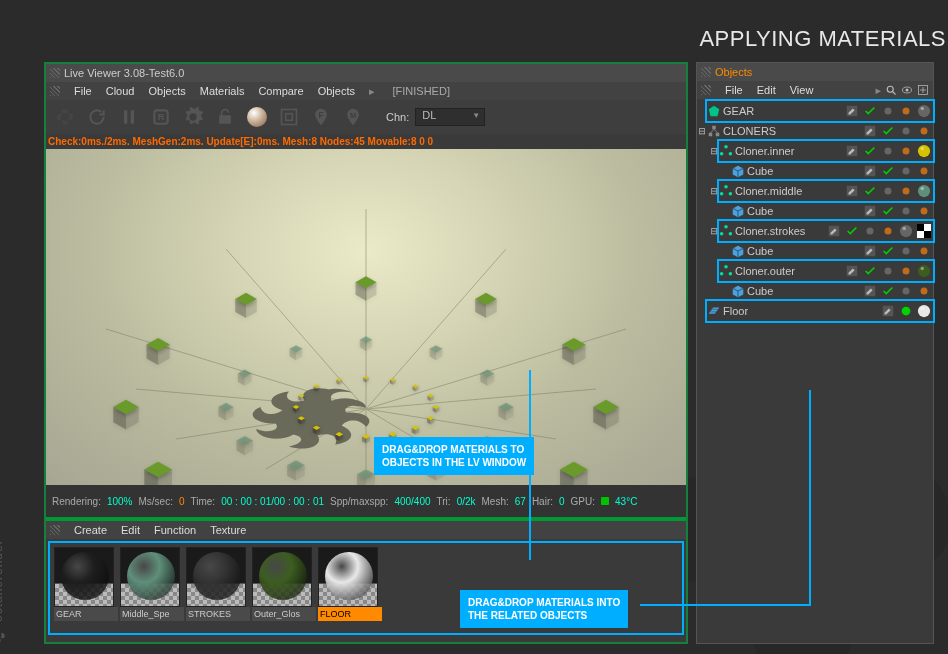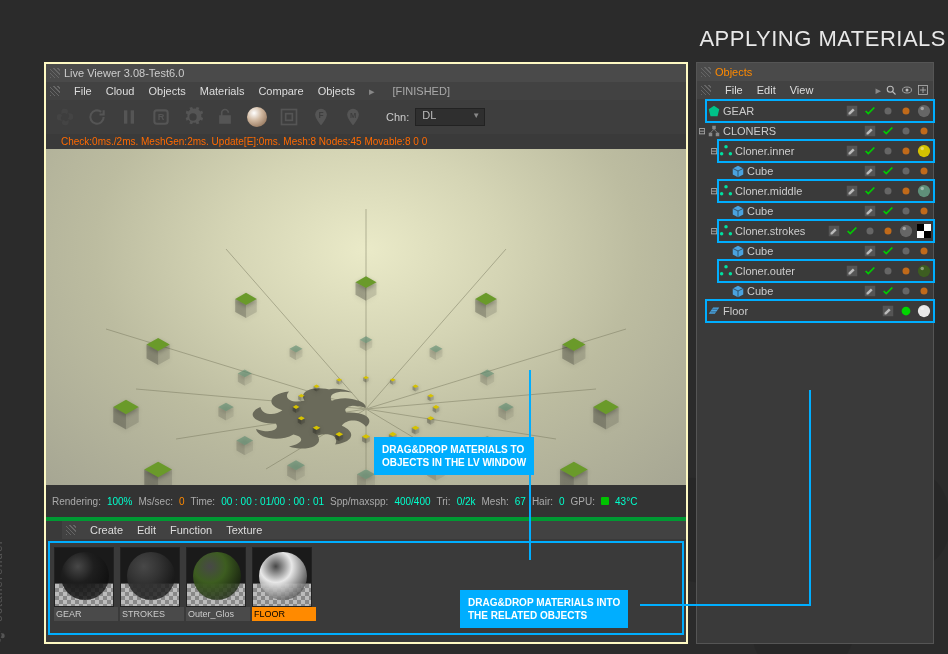--- a/index.html
+++ b/index.html
@@ -44,21 +44,21 @@
     bottom: -60px;
     width: 380px; height: 380px;
     opacity: 0.07;
     pointer-events: none;
   }
   .lv-window {
     position: absolute;
     left: 44px; top: 62px;
     width: 644px; height: 582px;
     background: #3a3a3a;
-    border: 2px solid #fef9c3;
+    border: 2px solid #15803d;
   }
   .win-title {
     height: 18px; line-height: 18px;
     background: #4a4a4a;
     display: flex; align-items: center;
     padding: 0 4px;
     gap: 4px;
     color: #ccc;
   }
   .grip {
@@ -80,24 +80,25 @@
     padding: 0 6px; gap: 6px;
   }
   .tool-ic { width:26px; height:26px; display:flex;align-items:center;justify-content:center;
              border:1px solid transparent; border-radius:3px; color:#555;}
   .dropdown {
     background:#2f2f2f;border:1px solid #222;color:#bbb;
     height:18px;padding:0 16px 0 6px;position:relative;min-width:70px;cursor:pointer;text-align:left;
   }
   .dropdown::after{content:"▼";position:absolute;right:4px;top:2px;font-size:8px;color:#888;}
   .check-line {
-    padding: 2px 15px;
+    padding: 2px 2px;
     color: #ff6a00;
     font-size: 10px;
     background:#3a3a3a;
+    font-weight:bold;
   }
   .render {
     position: relative;
     height: 336px;
     background: radial-gradient(ellipse at 50% 30%, #eaeac8 0%, #d5d5b5 30%, #bcbca0 60%, #a6a693 100%);
     overflow: hidden;
     display:flex;align-items:center;justify-content:center;
   }
   .render svg { width:100%; height:100%; }
   .cube { filter: drop-shadow(0 2px 2px rgba(0,0,0,0.3)); }
@@ -107,21 +108,21 @@
     padding:6px 8px;
   }
   .status {
     height:16px;background:#333;display:flex;align-items:center;
     padding:16px 6px;font-size:10px;color:#aaa;gap:6px;
   }
   .status .teal{color:#00ffcc;}
   .status .orange{color:#ff8a00;}
   .progress{height:4px;background:#009933;}
   .mat-menu{height:18px;line-height:18px;background:#424242;display:flex;align-items:center;
-    padding:0 4px;gap:14px;color:#ddd;margin-left:16px;}
+    padding:0 4px;gap:14px;color:#ddd;}
   .mat-shelf{height:94px;background:#3a3a3a;display:flex;padding:4px;gap:2px;
       border:2px solid #00aeff;margin:2px;}
   .mat-item{width:64px;display:flex;flex-direction:column;}
   .mat-ball{width:60px;height:60px;border:1px solid #222;position:relative;
      background:linear-gradient(#1a1a1a,#1a1a1a 60%, #555 60%, #444);}
   .ball{position:absolute;left:6px;top:4px;width:48px;height:48px;border-radius:50%;}
   .checker{position:absolute;left:0;bottom:0;width:100%;height:22px;
     background:repeating-conic-gradient(#888 0 25%, #bbb 0 50%) 0 0/8px 8px;}
   .mat-label{height:14px;background:#4a4a4a;color:#ccc;font-size:9px;line-height:14px;
      padding:0 2px;overflow:hidden;white-space:nowrap;}
@@ -512,20 +513,27 @@
       <div class="mat-item">
         <div class="mat-ball">
       <div class="checker"></div>
       <div class="ball" style="background:radial-gradient(circle at 35% 30%, #fff3, #1e1e1e 35%, #000a 95%);"></div>
     </div>
     <div class="mat-label ">GEAR</div>
       </div>
       <div class="mat-item">
         <div class="mat-ball">
       <div class="checker"></div>
+      <div class="ball" style="background:radial-gradient(circle at 35% 30%, #fff3, #5f8f7a 35%, #000a 95%);"></div>
+    </div>
+    <div class="mat-label ">Middle_Spe</div>
+      </div>
+      <div class="mat-item">
+        <div class="mat-ball">
+      <div class="checker"></div>
       <div class="ball" style="background:radial-gradient(circle at 35% 30%, #fff3, #333333 35%, #000a 95%);"></div>
     </div>
     <div class="mat-label ">STROKES</div>
       </div>
       <div class="mat-item">
         <div class="mat-ball">
       <div class="checker"></div>
       <div class="ball" style="background:radial-gradient(circle at 35% 30%, #fff3, #3d5d20 35%, #000a 95%);"></div>
     </div>
     <div class="mat-label ">Outer_Glos</div>

